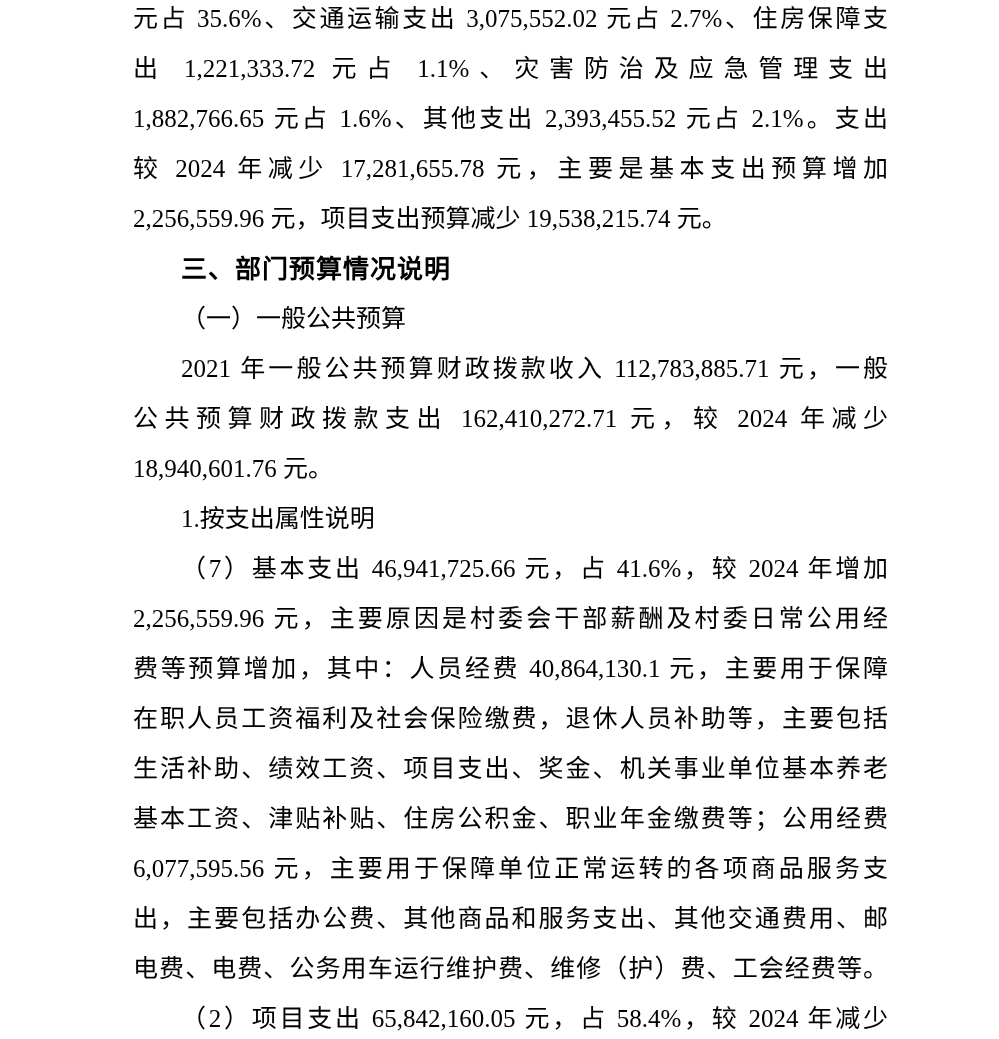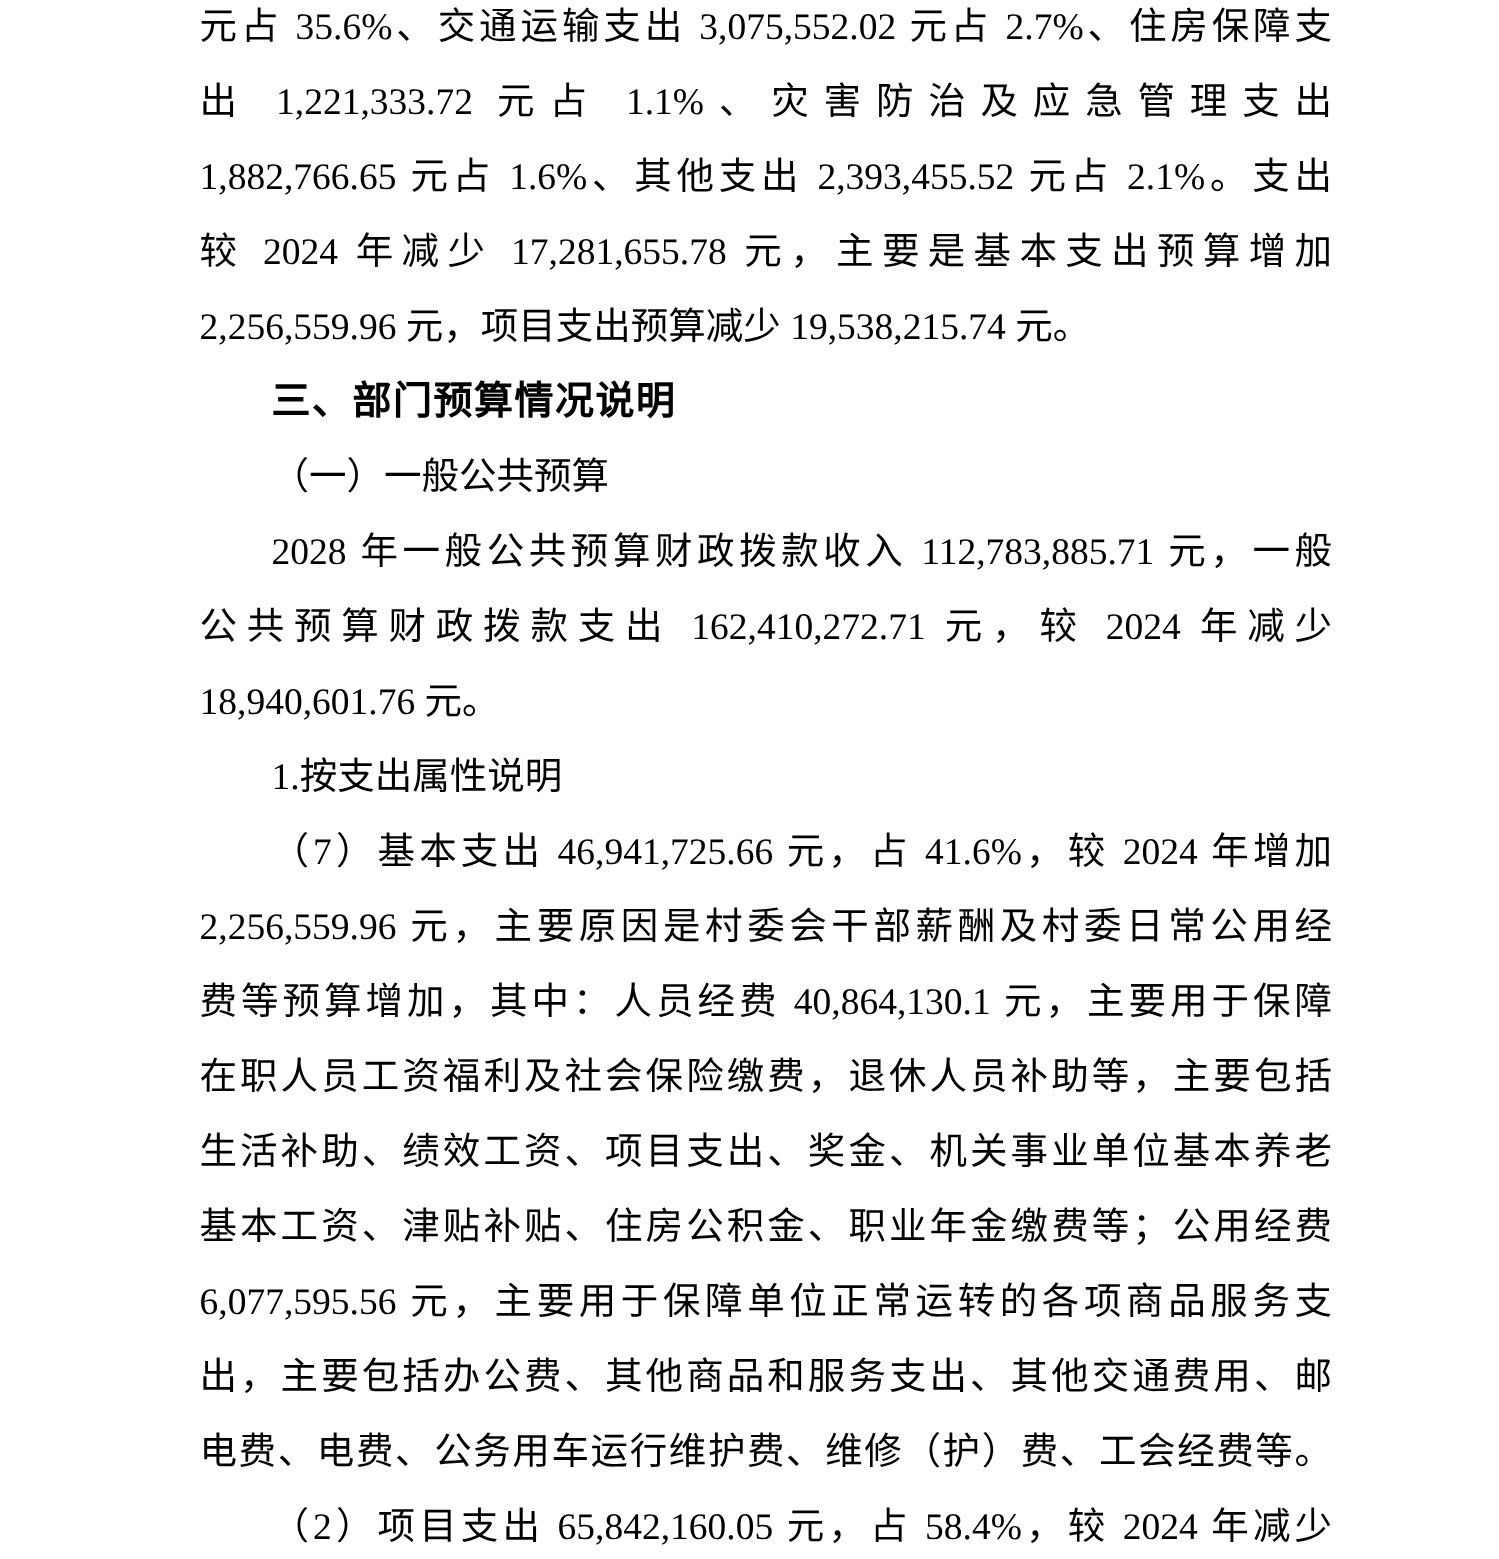--- a/index.html
+++ b/index.html
@@ -28,39 +28,39 @@
     height: 50px;
   }
   .line.justified {
     text-align: justify;
     text-align-last: justify;
   }
   .line.indent {
     text-indent: 48px;
   }
   .line.heading {
-    font-family: Liberation Mono, monospace;
+    font-family: Liberation Sans, sans-serif;
     font-weight: 700;
     font-size: 26px;
     letter-spacing: 1px;
   }
 </style>
 </head>
 <body>
 
 <div class="page">
   <div class="text-block" id="textBlock">
       <div class="line justified">元占 35.6%、交通运输支出 3,075,552.02 元占 2.7%、住房保障支</div>
       <div class="line justified">出 1,221,333.72 元占 1.1%、灾害防治及应急管理支出</div>
       <div class="line justified">1,882,766.65 元占 1.6%、其他支出 2,393,455.52 元占 2.1%。支出</div>
       <div class="line justified">较 2024 年减少 17,281,655.78 元，主要是基本支出预算增加</div>
       <div class="line">2,256,559.96 元，项目支出预算减少 19,538,215.74 元。</div>
       <div class="line heading indent">三、部门预算情况说明</div>
       <div class="line indent">（一）一般公共预算</div>
-      <div class="line indent justified">2028 年一般公共预算财政拨款收入 112,783,885.71 元，一般</div>
+      <div class="line indent justified">2021 年一般公共预算财政拨款收入 112,783,885.71 元，一般</div>
       <div class="line justified">公共预算财政拨款支出 162,410,272.71 元，较 2024 年减少</div>
       <div class="line">18,940,601.76 元。</div>
       <div class="line indent">1.按支出属性说明</div>
       <div class="line indent justified">（7）基本支出 46,941,725.66 元，占 41.6%，较 2024 年增加</div>
       <div class="line justified">2,256,559.96 元，主要原因是村委会干部薪酬及村委日常公用经</div>
       <div class="line justified">费等预算增加，其中：人员经费 40,864,130.1 元，主要用于保障</div>
       <div class="line justified">在职人员工资福利及社会保险缴费，退休人员补助等，主要包括</div>
       <div class="line justified">生活补助、绩效工资、项目支出、奖金、机关事业单位基本养老</div>
       <div class="line justified">基本工资、津贴补贴、住房公积金、职业年金缴费等；公用经费</div>
       <div class="line justified">6,077,595.56 元，主要用于保障单位正常运转的各项商品服务支</div>

